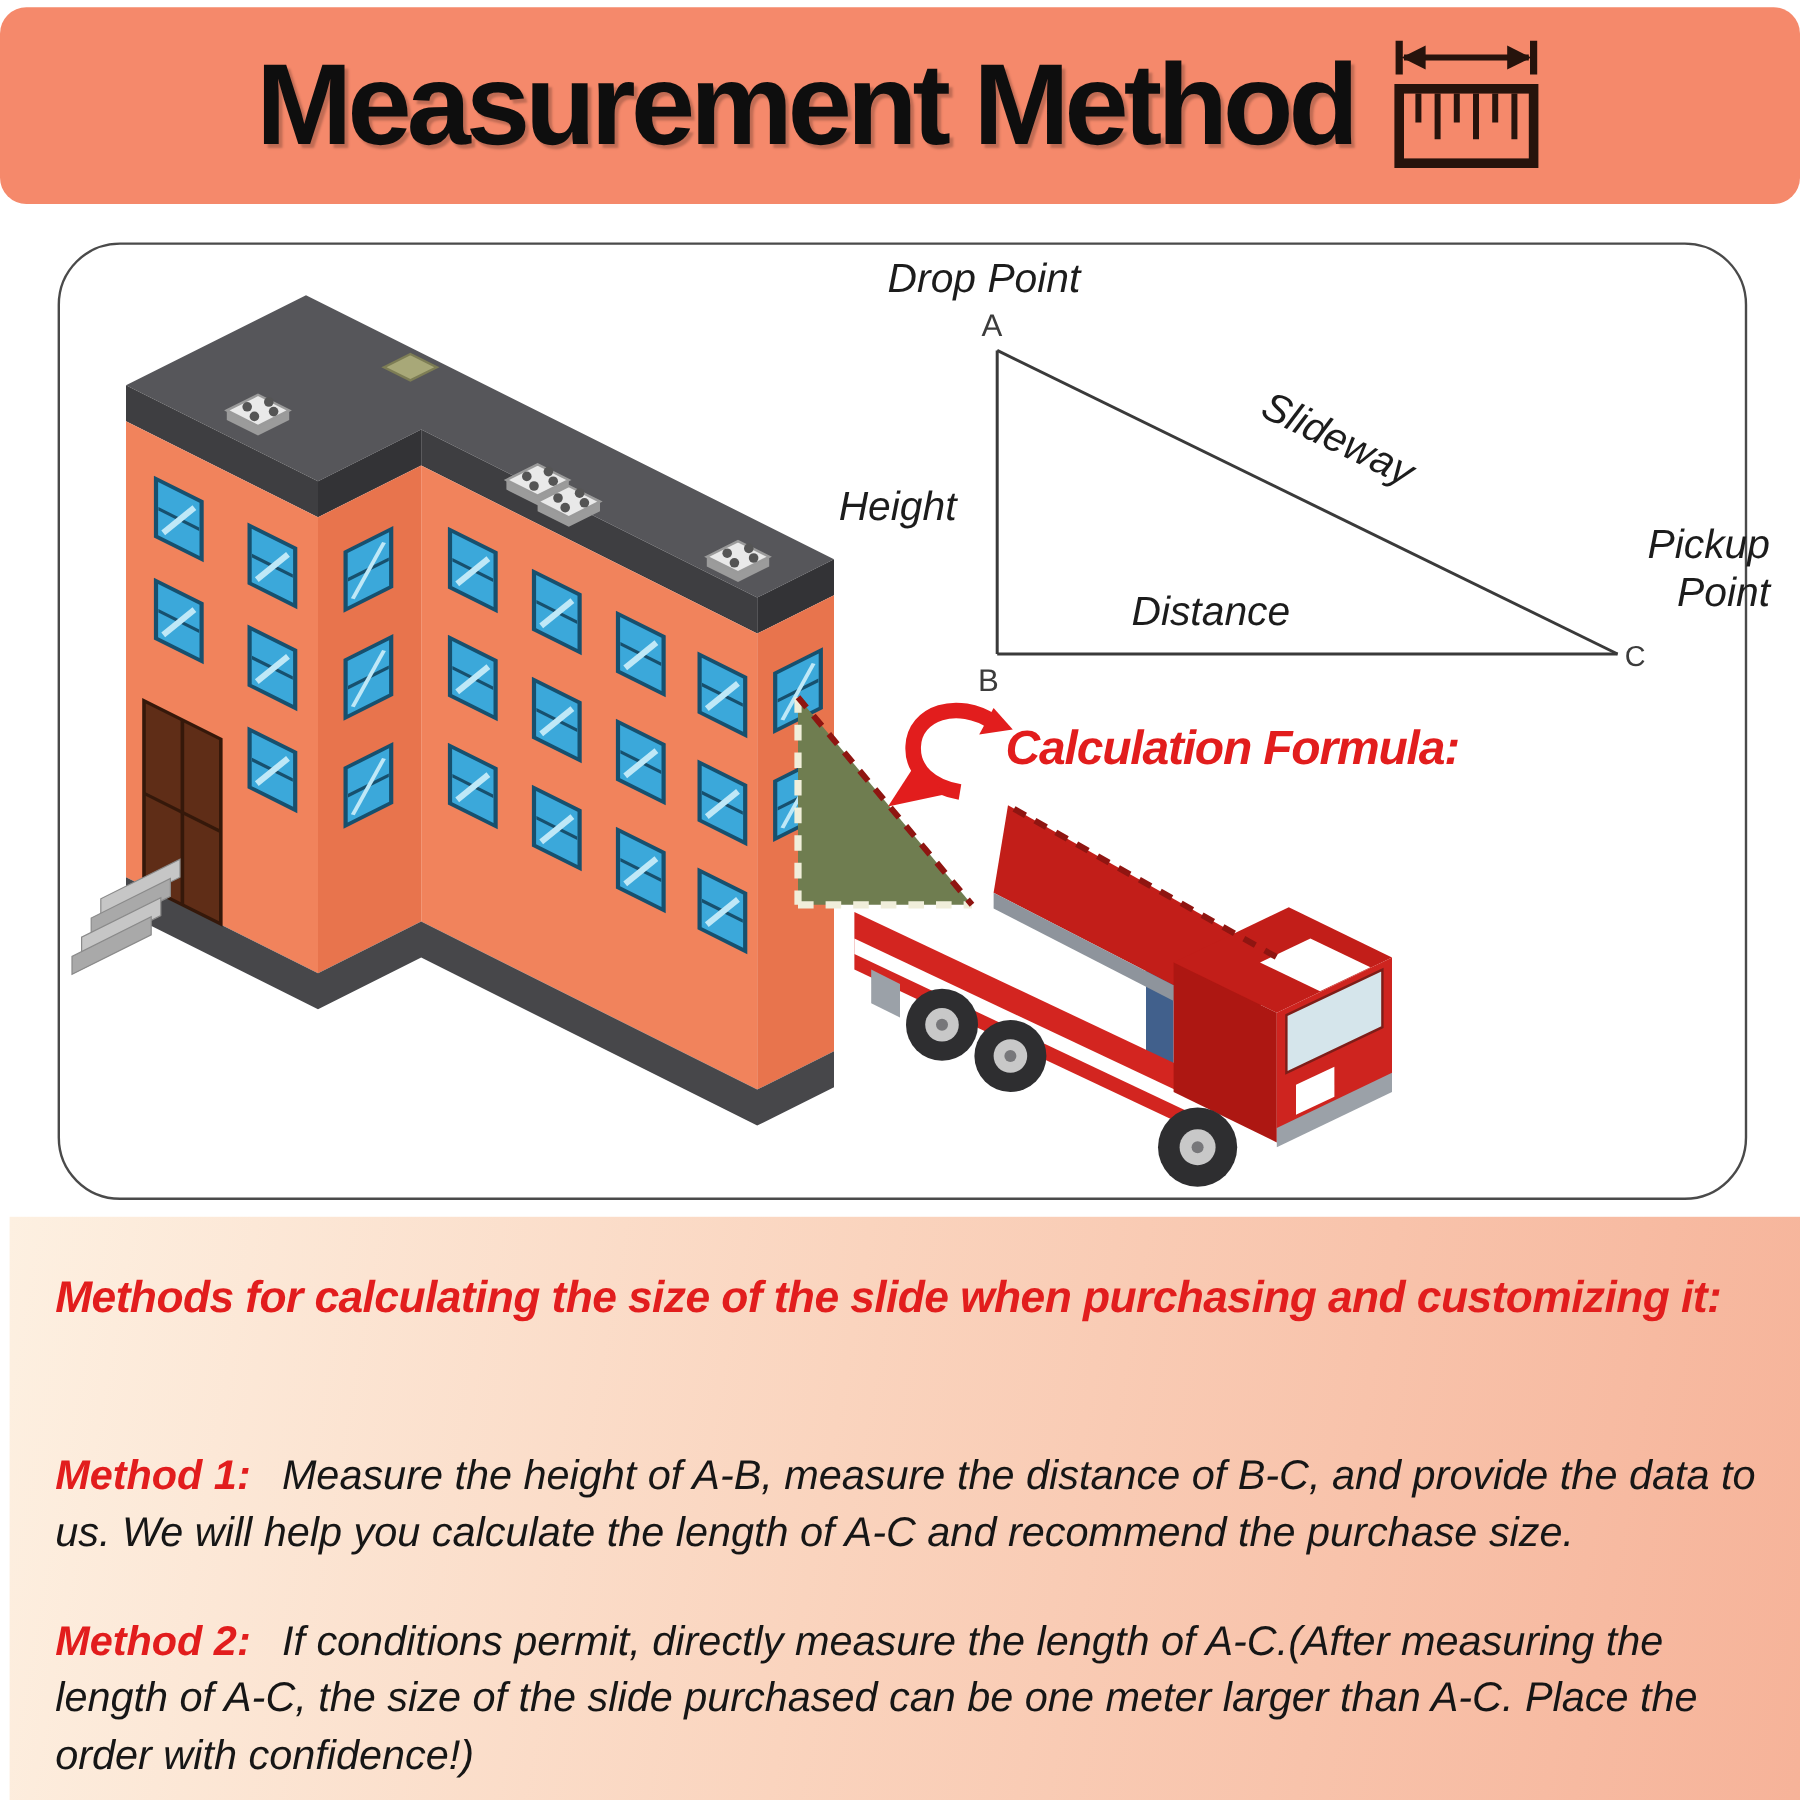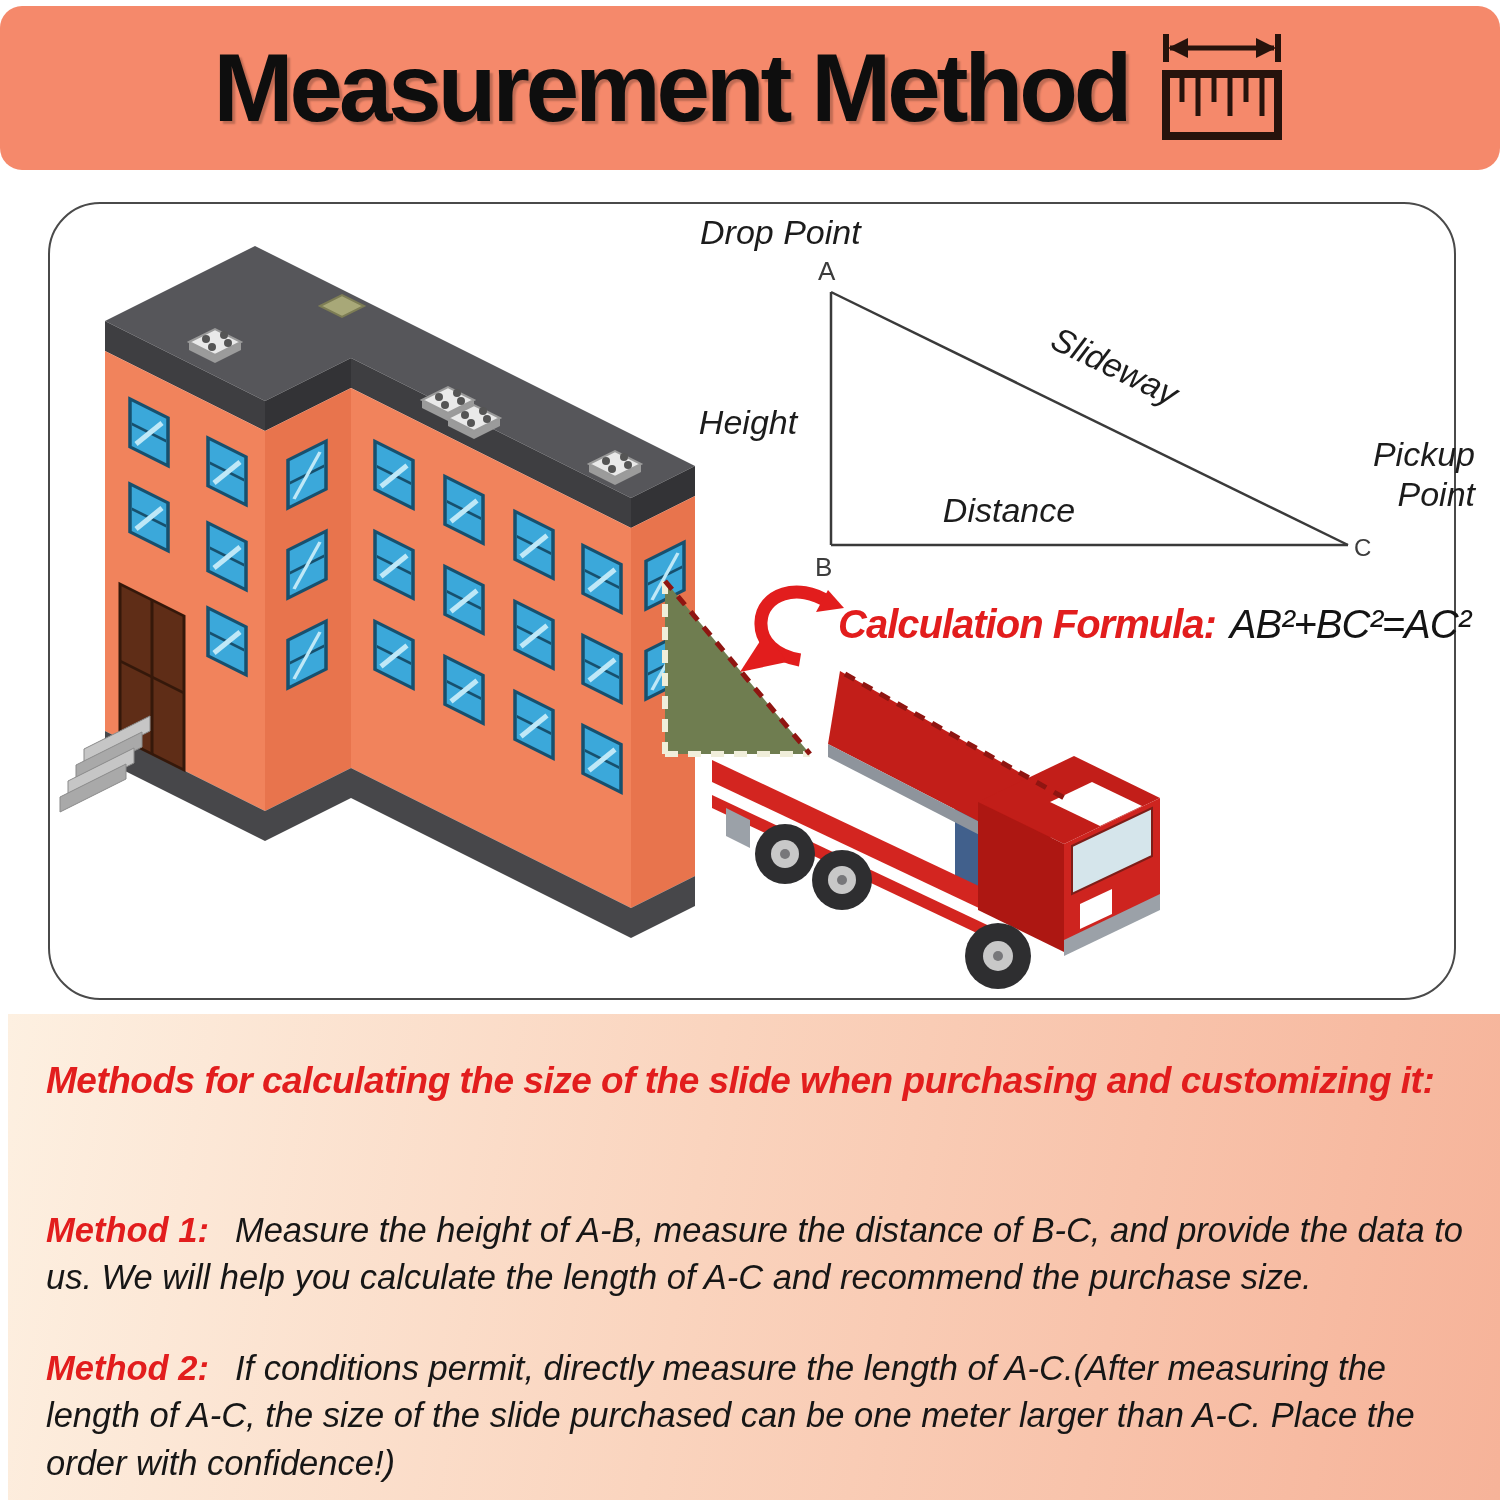--- a/index.html
+++ b/index.html
@@ -212,35 +212,34 @@
       <line x1="615" y1="377" x2="760" y2="550" stroke="#8F1511" stroke-width="5" stroke-dasharray="11 9"></line>
     </g>
 
     <g>
       <path d="M 778,398 C 748,378 712,390 711,418 C 710,438 726,452 750,456" fill="none" stroke="#E21D1D" stroke-width="13"></path>
       <polygon points="690,468 737,458 716,428" fill="#E21D1D"></polygon>
       <polygon points="778,386 794,404 766,408" fill="#E21D1D"></polygon>
     </g>
   </svg>
 
-  <div class="lbl" style="left:650px;top:8px;width:240px;">Drop Point</div>
+  <div class="lbl" style="left:650px;top:8px;width:240px;text-align:center;">Drop Point</div>
   <div class="vert" style="left:768px;top:52px;">A</div>
   <div class="lbl" style="left:628px;top:198px;width:140px;text-align:center;">Height</div>
   <div class="lbl" style="left:945px;top:142px;width:240px;text-align:center;transform:rotate(26deg);">Slideway</div>
   <div class="lbl" style="left:854px;top:286px;width:210px;text-align:center;">Distance</div>
   <div class="lbl" style="left:1265px;top:230px;width:160px;text-align:right;">
     <span>Pickup</span><br>
     <span>Point</span>
   </div>
   <div class="vert" style="left:765px;top:348px;">B</div>
   <div class="vert" style="left:1304px;top:330px;font-size:24px;">C</div>
 
   <div class="formula-row">
     <span class="formula-label">Calculation Formula:</span>
-    <span class="formula-body">AB²+BC²=AC²</span>
   </div>
 </div>
 
 <div class="methods">
   <div class="methods-heading">Methods for calculating the size of the slide when purchasing and customizing it:</div>
 
   <p class="method-para m1">
     <span class="m-label">Method 1:</span><span>Measure the height of A-B, measure the distance of B-C, and provide the data to us. We will help you calculate the length of A-C and recommend the purchase size.</span>
   </p>
 

